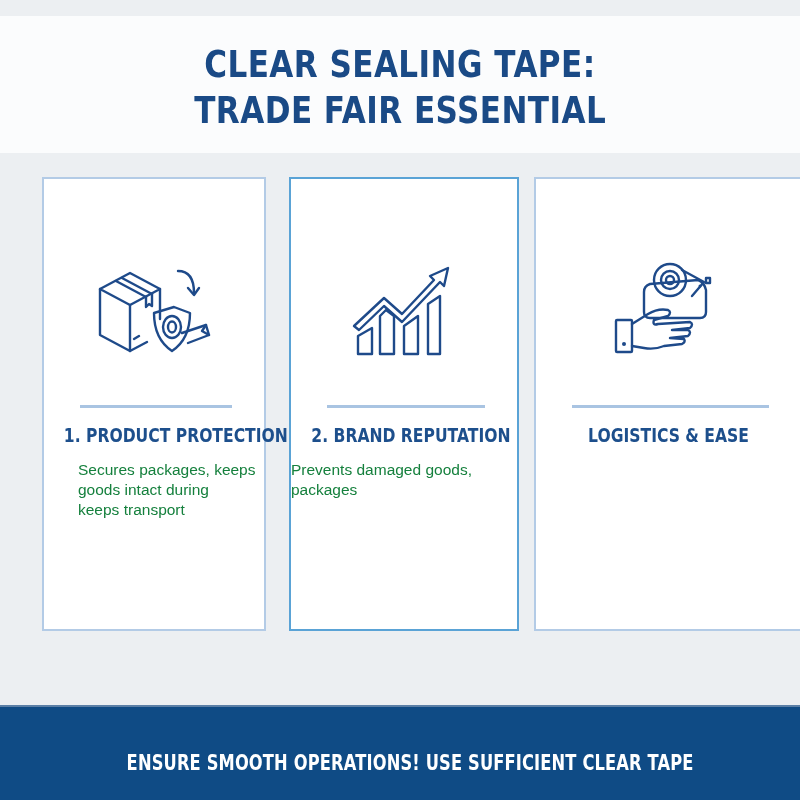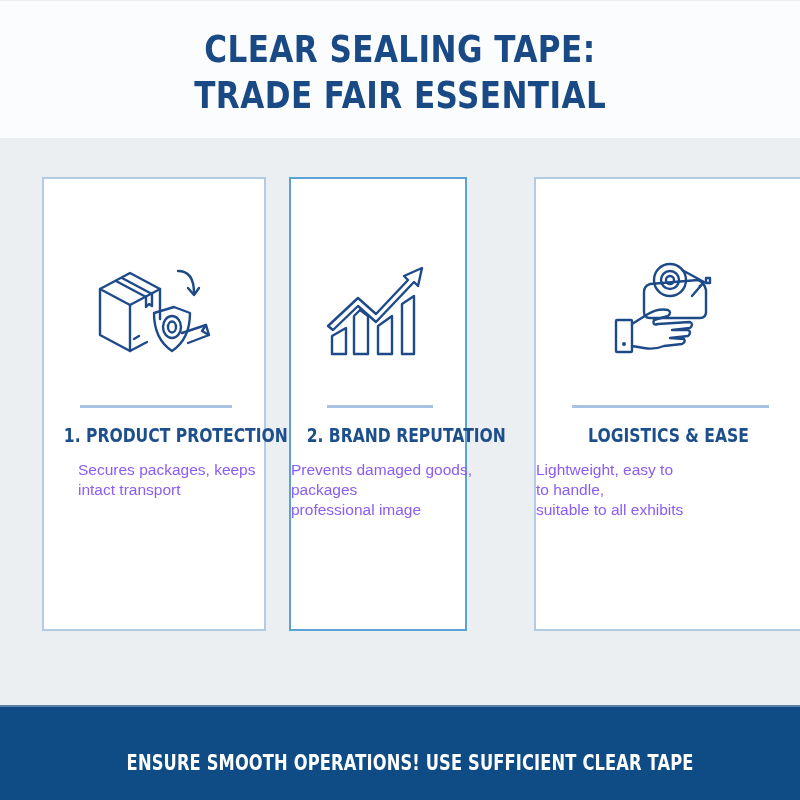--- a/index.html
+++ b/index.html
@@ -3,21 +3,21 @@
 <meta charset="utf-8">
 <style>
   * { box-sizing: border-box; margin: 0; padding: 0; }
   html, body { width: 800px; height: 800px; overflow: hidden; }
   body {
     position: relative;
     background: #eceff2;
     font-family: "Liberation Sans", "DejaVu Sans", sans-serif;
   }
   .header {
-    position: absolute; left: 0; top: 1px; width: 800px; height: 137px;
+    position: absolute; left: 0; top: 16px; width: 800px; height: 137px;
     background: #fbfcfd;
     display: flex; flex-direction: column; align-items: center; justify-content: center;
     padding-top: 6px;
   }
   .title-line {
     font-family: "DejaVu Sans", sans-serif;
     font-weight: bold;
     font-size: 37px;
     color: #1a4a86;
     letter-spacing: 0.5px;
@@ -26,21 +26,21 @@
     white-space: nowrap;
   }
   .card {
     position: absolute; top: 177px; height: 454px;
     background: #ffffff;
     border: 2px solid #b3cbe6;
     text-decoration: underline;
   }
   .card.mid { border-color: #5aa3d6; }
   .card-1 { left: 42px; width: 224px; }
-  .card-2 { left: 289px; width: 178px; }
+  .card-2 { left: 289px; width: 230px; }
   .card-3 { left: 534px; width: 269px; }
   .icon-wrap {
     position: absolute; left: 0; right: 0; top: 75px; height: 110px;
     display: flex; justify-content: center; align-items: center;
   }
   .divider {
     position: absolute; top: 226px; left: 36px; right: 32px; height: 3px;
     background: #a9c4e2;
   }
   .card-title {
@@ -51,21 +51,21 @@
     font-size: 19px;
     color: #1d4f8c;
     white-space: nowrap;
     transform: scaleX(0.82);
   }
   .card-desc {
     position: absolute; top: 281px; left: 0; right: 0;
     font-family: "Liberation Sans", sans-serif;
     font-size: 15.5px;
     line-height: 20px;
-    color: #8b5cf6;
+    color: #15803d;
   }
   .card-desc.left { padding-left: 34px; text-align: left; }
   .card-desc.center { }
   .card-desc span { display: block; white-space: nowrap; }
   .banner {
     position: absolute; left: 0; top: 705px; width: 800px; height: 113px;
     background: #0f4b85;
     border-top: 2px solid #5b7fa6;
     display: flex; align-items: center; justify-content: center; padding-left: 20px;
   }
@@ -110,42 +110,42 @@
       <ellipse class="ic" cx="80" cy="68" rx="9" ry="11"></ellipse>
       <ellipse class="ic" cx="80" cy="68" rx="4" ry="5.5"></ellipse>
       <polyline class="ic" points="90,74 114,66 117,76 96,84"></polyline>
       <polyline class="ic" points="114,66 110,72 117,76"></polyline>
     </svg>
   </div>
   <div class="divider"></div>
   <div class="card-title">1. PRODUCT PROTECTION</div>
   <div class="card-desc left">
     <span>Secures packages, keeps</span>
-    <span>intact transport</span>
+    <span>goods intact during</span>
+    <span>keeps transport</span>
   </div>
 </div>
 
 <div class="card card-2 mid">
   <div class="icon-wrap">
     <svg width="100" height="95" viewBox="0 0 100 95">
 
       <polygon class="ic" points="4,92 4,74 18,66 18,92"></polygon>
       <polygon class="ic" points="26,92 26,54 32,48 40,54 40,92"></polygon>
       <polygon class="ic" points="50,92 50,64 64,54 64,92"></polygon>
       <polygon class="ic" points="74,92 74,42 86,34 86,92"></polygon>
 
       <path class="ic" d="M0,64 L30,36 L48,52 L80,18 L76,14 L94,6 L90,24 L86,20 L48,60 L30,44 L5,68 Z"></path>
     </svg>
   </div>
   <div class="divider"></div>
   <div class="card-title">2. BRAND REPUTATION</div>
   <div class="card-desc center">
     <span>Prevents damaged goods,</span>
     <span>packages</span>
-    <span>professional image</span>
   </div>
 </div>
 
 <div class="card card-3">
   <div class="icon-wrap">
     <svg width="110" height="95" viewBox="0 0 110 95">
 
       <path class="ic" d="M30,30 Q30,24 36,22 L84,18 Q90,20 92,28 L92,50 Q92,56 86,56 L36,56 Q30,56 30,50 Z"></path>
 
       <circle class="ic" cx="56" cy="18" r="16"></circle>
@@ -155,22 +155,17 @@
       <rect class="ic" x="92" y="16" width="4" height="5"></rect>
       <circle cx="86" cy="24" r="1.5" fill="#1e4a8a"></circle>
 
       <rect class="ic" x="2" y="58" width="16" height="32" rx="1"></rect>
       <circle cx="10" cy="82" r="2" fill="#1e4a8a"></circle>
       <path class="ic" d="M18,62 L34,52 Q44,46 54,48 Q58,50 54,54 L40,58 Q38,64 44,62 L76,60 Q80,62 76,66 L58,68 L74,68 Q78,70 74,74 L56,76 L70,77 Q72,80 68,82 L50,84 Q40,88 30,86 L18,84"></path>
     </svg>
   </div>
   <div class="divider"></div>
   <div class="card-title">LOGISTICS &amp; EASE</div>
-  <div class="card-desc center">
-    <span>Lightweight, easy to</span>
-    <span>to handle,</span>
-    <span>suitable to all exhibits</span>
-  </div>
 </div>
 
 <div class="banner">
   <div class="banner-text">ENSURE SMOOTH OPERATIONS! USE SUFFICIENT CLEAR TAPE</div>
 </div>
 
 </body></html>

